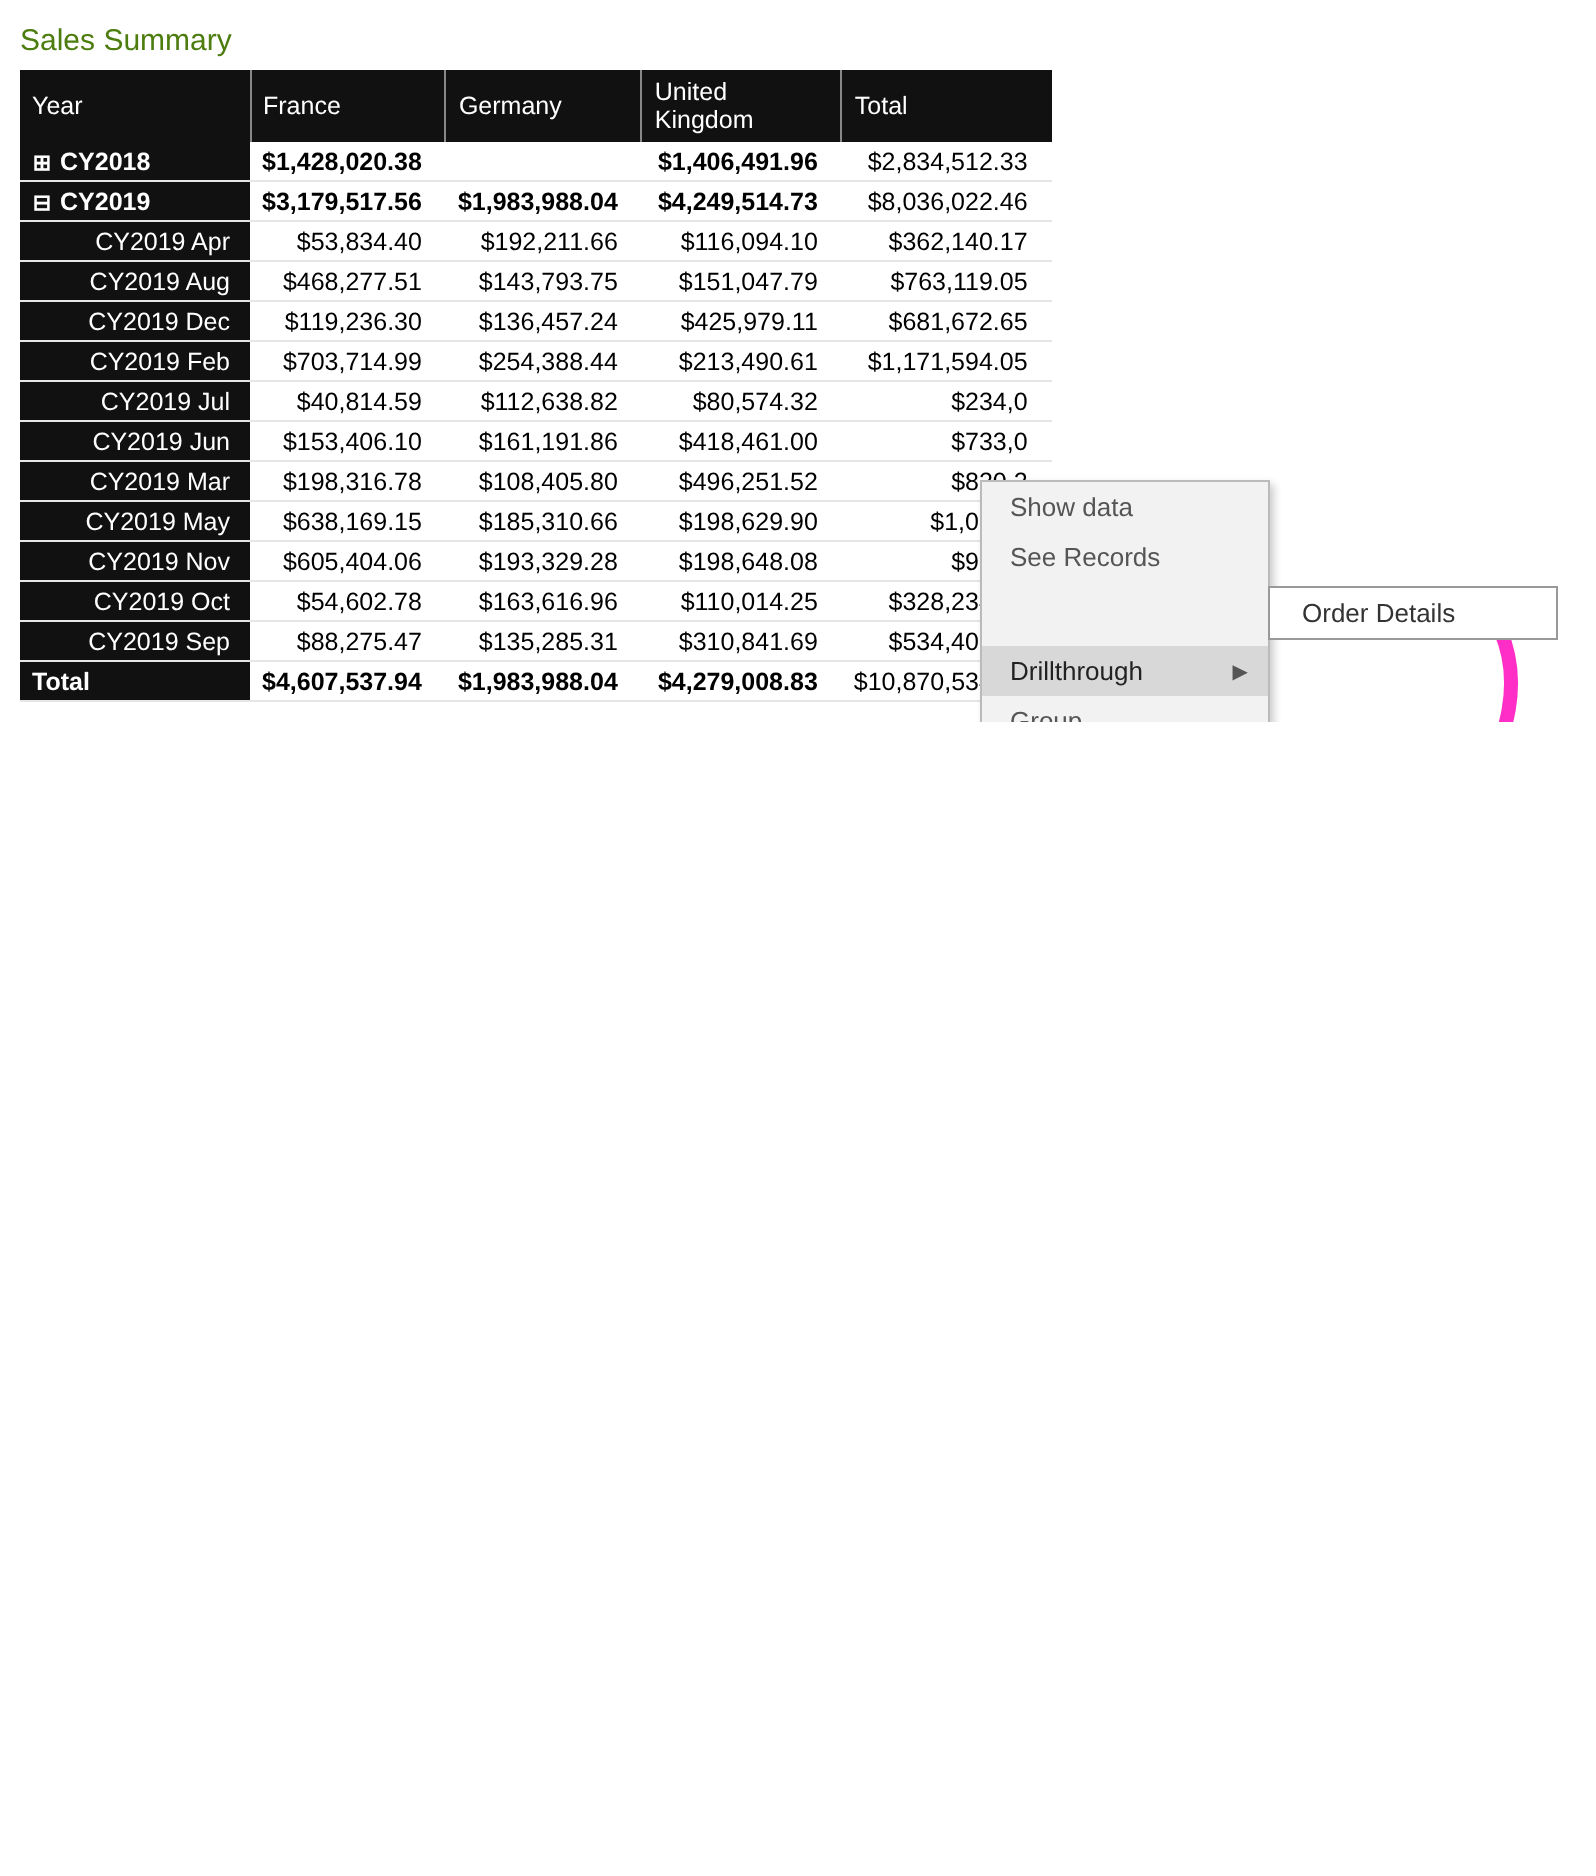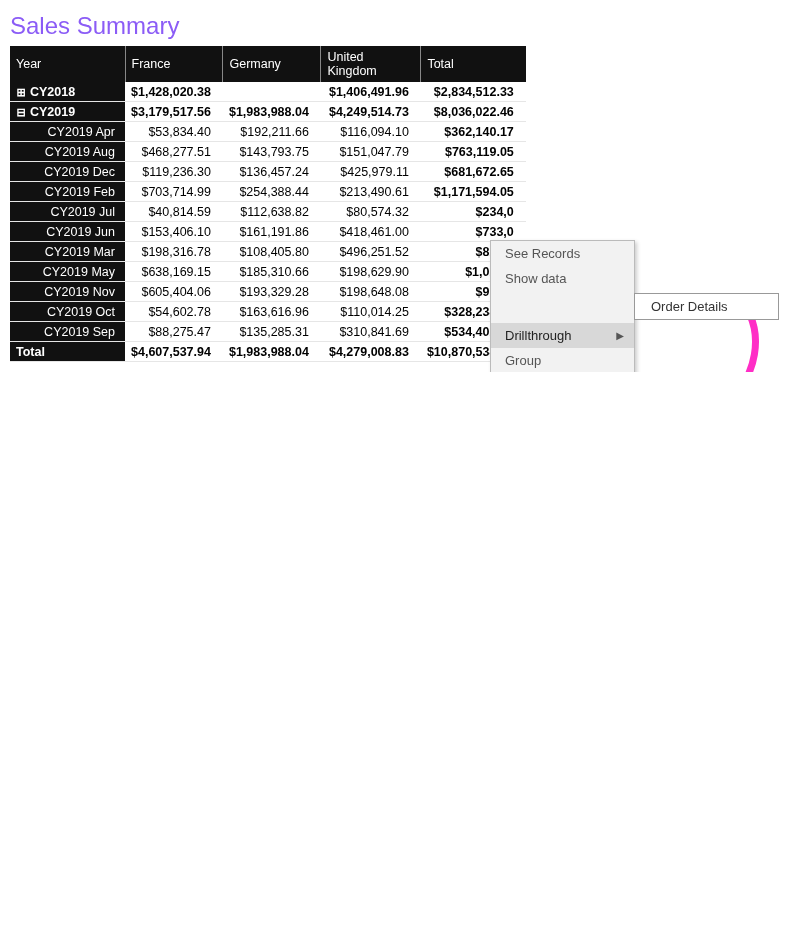--- a/index.html
+++ b/index.html
@@ -5,22 +5,22 @@
   * { box-sizing: border-box; }
   body {
     margin: 0;
     padding: 10px;
     font-family: "Segoe UI", Arial, sans-serif;
     background: #fff;
     width: 798px;
     position: relative;
   }
   .title {
-    font-size: 24px;
-    color: #8b5cf6;
+    font-size: 15px;
+    color: #4d7c0f;
     margin: 2px 0 6px 0;
   }
   
   .matrix {
     border-collapse: collapse;
     font-size: 12.5px;
   }
   .matrix th {
     background: #111;
     color: #fff;
@@ -30,21 +30,21 @@
     border-right: 1px solid #888;
   }
   .matrix th:last-child { border-right: none; }
   .matrix td {
     padding: 2.5px 6px;
     border-bottom: 1px solid #e6e6e6;
     white-space: nowrap;
   }
   .matrix td.rowhdr { text-align: left; }
   .matrix td.num { text-align: right; padding-right: 12px; }
-  .matrix td.bold { font-weight: 700; }
+  .matrix td.bold { font-weight: 400; }
   .yearrow td { font-weight: 700; }
   .yearrow .rowhdr {
     background: #111;
     color: #fff;
   }
   .totalrow td { font-weight: 700; }
   .totalrow .rowhdr { background: #111; color: #fff; }
   .exp-icon {
     display: inline-block;
     width: 10px;
@@ -269,24 +269,24 @@
         <td class="num">$4,607,537.94</td>
         <td class="num">$1,983,988.04</td>
         <td class="num">$4,279,008.83</td>
         <td class="num bold">$10,870,534.80</td>
       </tr>
     </tbody>
 </table>
 
 <div class="ctxmenu" id="ctxmenu">
     <div class="item">
+      <span>Show data</span>
+    </div>
+    <div class="item">
       <span>See Records</span>
-    </div>
-    <div class="item">
-      <span>Show data</span>
     </div>
     <div class="item hover">
       <span>Drillthrough</span>
       <span class="arrow">▶</span>
     </div>
     <div class="item">
       <span>Group</span>
     </div>
     <div class="item">
       <span>Copy</span>

